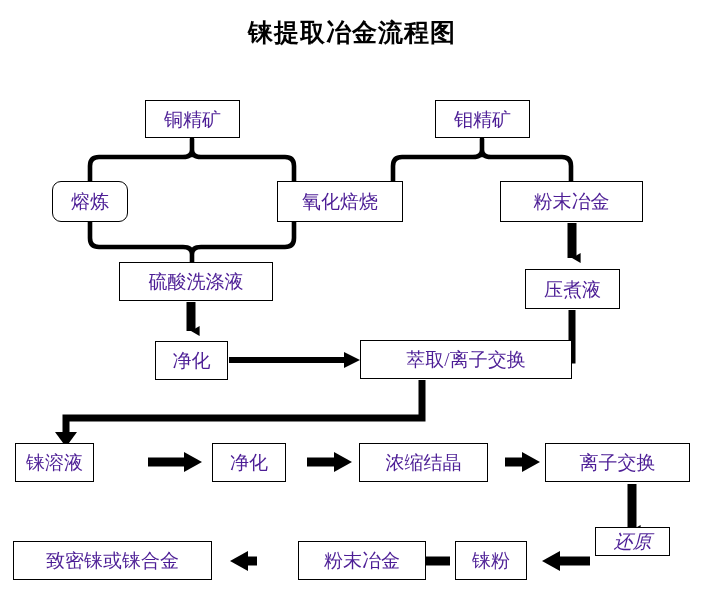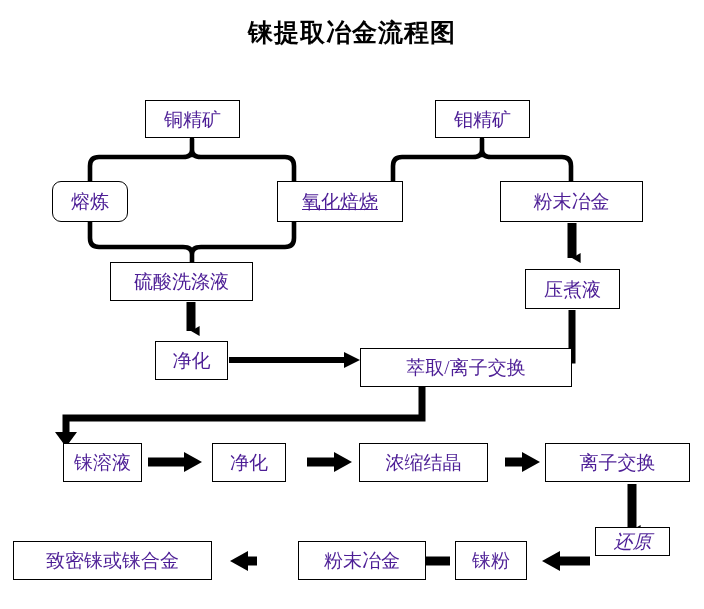--- a/index.html
+++ b/index.html
@@ -146,45 +146,45 @@
   </div>
 
   <div class="node" style="left:435px;top:100px;width:95px;height:38px;">
     <span class="lbl">钼精矿</span>
   </div>
 
   <div class="node" style="left:52px;top:181px;width:76px;height:41px;border-radius:9px;">
     <span class="lbl">熔炼</span>
   </div>
 
-  <div class="node" style="left:277px;top:181px;width:126px;height:41px;text-decoration:underline;">
+  <div class="node" style="left:277px;top:181px;width:126px;height:41px;">
     <span class="lbl">氧化焙烧</span>
   </div>
 
   <div class="node" style="left:500px;top:181px;width:143px;height:41px;">
     <span class="lbl">粉末冶金</span>
   </div>
 
-  <div class="node" style="left:110px;top:262px;width:143px;height:39px;">
+  <div class="node" style="left:119px;top:262px;width:154px;height:39px;">
     <span class="lbl">硫酸洗涤液</span>
   </div>
 
   <div class="node" style="left:525px;top:269px;width:95px;height:40px;">
     <span class="lbl">压煮液</span>
   </div>
 
   <div class="node" style="left:155px;top:341px;width:73px;height:39px;">
     <span class="lbl">净化</span>
   </div>
 
-  <div class="node" style="left:360px;top:348px;width:212px;height:39px;">
+  <div class="node" style="left:360px;top:340px;width:212px;height:39px;">
     <span class="lbl">萃取/离子交换</span>
   </div>
 
-  <div class="node" style="left:15px;top:443px;width:79px;height:39px;margin-left:48px;">
+  <div class="node" style="left:15px;top:443px;width:79px;height:39px;">
     <span class="lbl">铼溶液</span>
   </div>
 
   <div class="node" style="left:212px;top:443px;width:74px;height:39px;">
     <span class="lbl">净化</span>
   </div>
 
   <div class="node" style="left:359px;top:443px;width:129px;height:39px;">
     <span class="lbl">浓缩结晶</span>
   </div>

